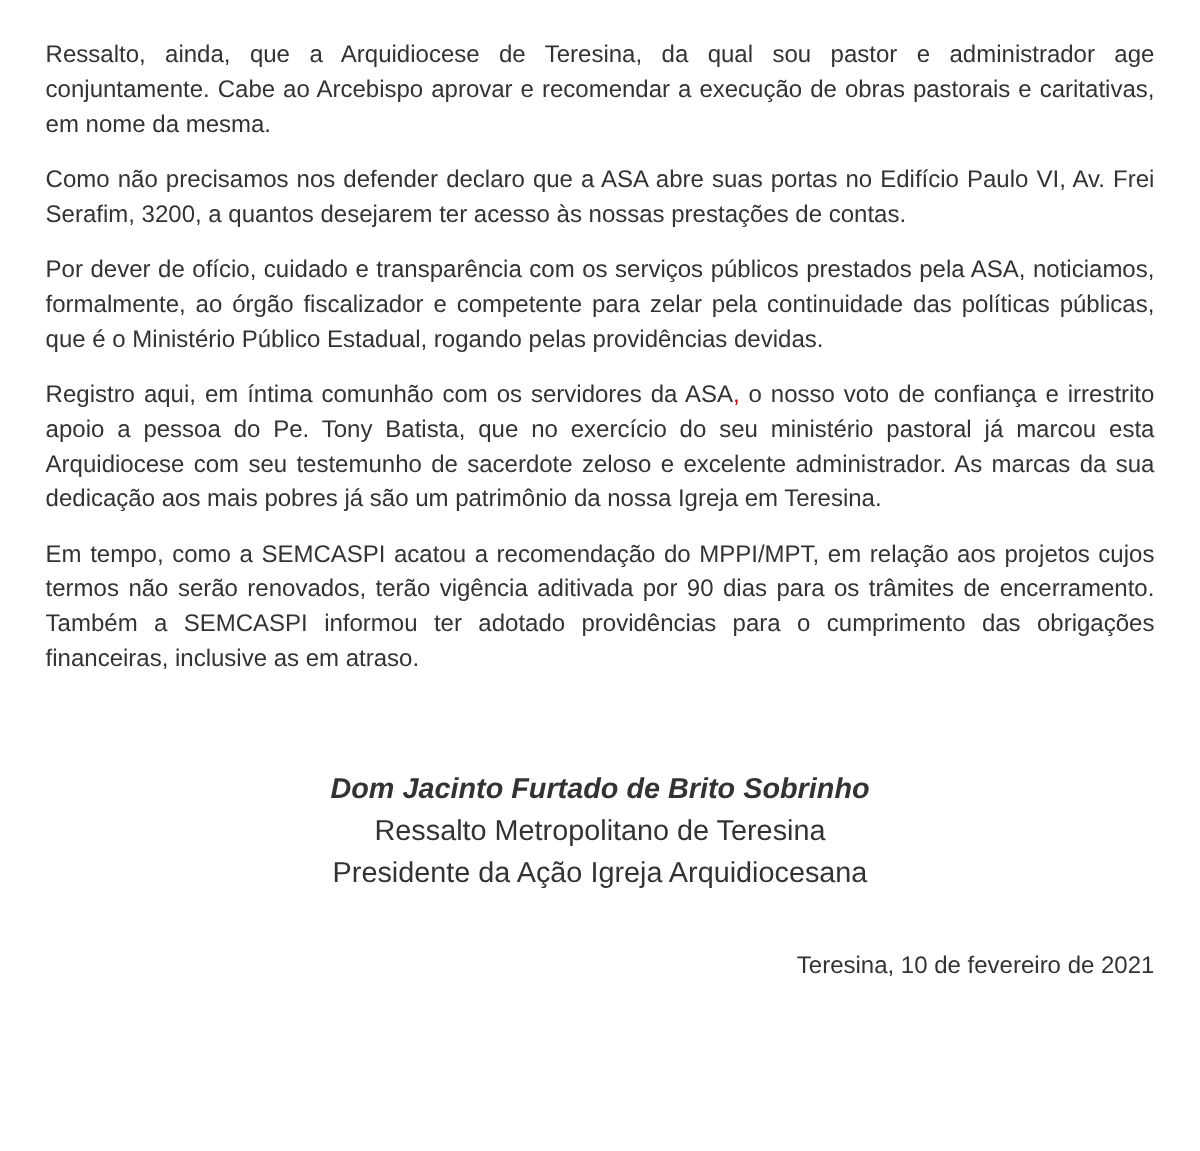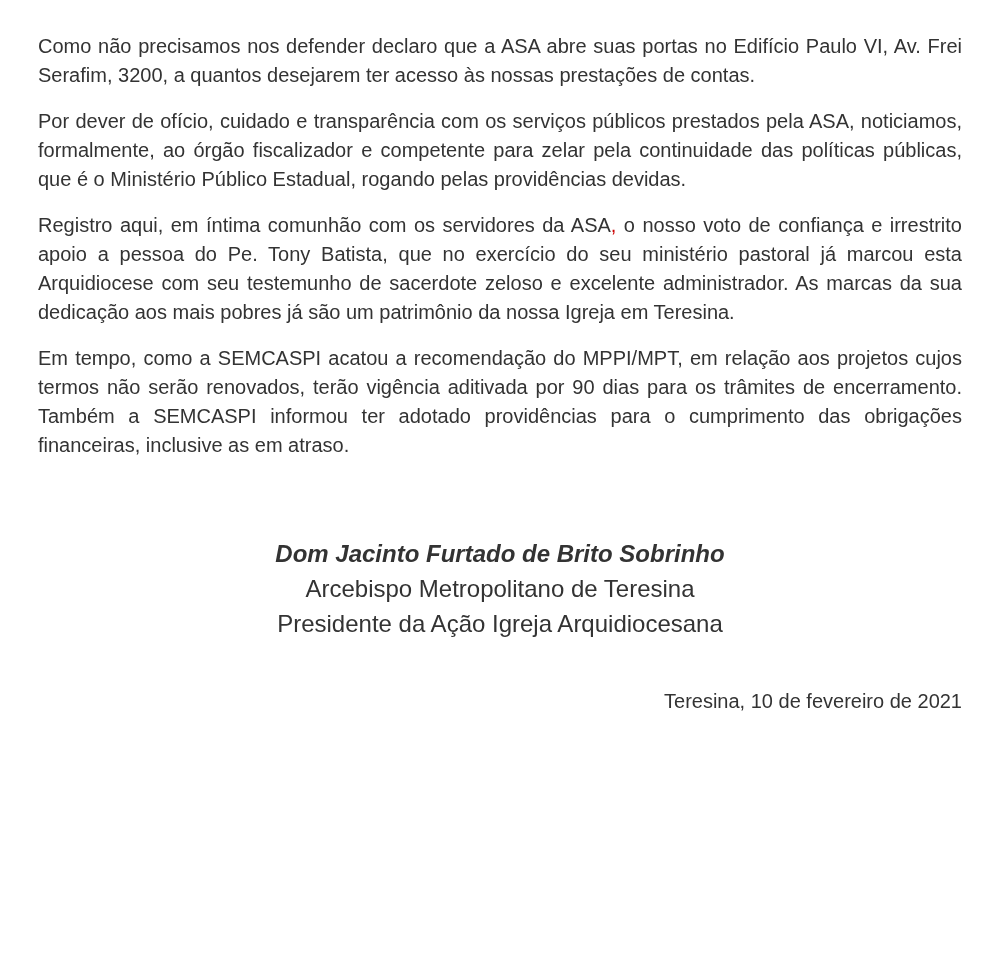--- a/index.html
+++ b/index.html
@@ -48,32 +48,33 @@
     text-align: right;
     color: #333333;
   }
 </style>
 </head>
 <body>
 
 <div class="page">
   <div class="content">
 
+    <p class="para">Ressalto, ainda, que a Arquidiocese de Teresina, da qual sou pastor e administrador age conjuntamente. Cabe ao Arcebispo aprovar e recomendar a execução de obras pastorais e caritativas, em nome da mesma.</p>
 
 
     <p class="para">Como não precisamos nos defender declaro que a ASA abre suas portas no Edifício Paulo VI, Av. Frei Serafim, 3200, a quantos desejarem ter acesso às nossas prestações de contas.</p>
 
     <p class="para">Por dever de ofício, cuidado e transparência com os serviços públicos prestados pela ASA, noticiamos, formalmente, ao órgão fiscalizador e competente para zelar pela continuidade das políticas públicas, que é o Ministério Público Estadual, rogando pelas providências devidas.</p>
 
     <p class="para"><span>Registro aqui, em íntima comunhão com os servidores da ASA</span><span class="red-mark">,</span><span> o nosso voto de confiança e irrestrito apoio a pessoa do Pe. Tony Batista, que no exercício do seu ministério pastoral já marcou esta Arquidiocese com seu testemunho de sacerdote zeloso e excelente administrador. As marcas da sua dedicação aos mais pobres já são um patrimônio da nossa Igreja em Teresina.</span></p>
 
     <p class="para">Em tempo, como a SEMCASPI acatou a recomendação do MPPI/MPT, em relação aos projetos cujos termos não serão renovados, terão vigência aditivada por 90 dias para os trâmites de encerramento. Também a SEMCASPI informou ter adotado providências para o cumprimento das obrigações financeiras, inclusive as em atraso.</p>
 
     <div class="signature">
       <div class="sig-name">Dom Jacinto Furtado de Brito Sobrinho</div>
-      <div class="sig-title">Arcebispo Metropolitano de Teresina</div>
+      <div class="sig-title">Ressalto Metropolitano de Teresina</div>
       <div class="sig-title">Presidente da Ação Igreja Arquidiocesana</div>
     </div>
 
     <div class="dateline">Teresina, 10 de fevereiro de 2021</div>
 
   </div>
 </div>
 
 </body></html>

